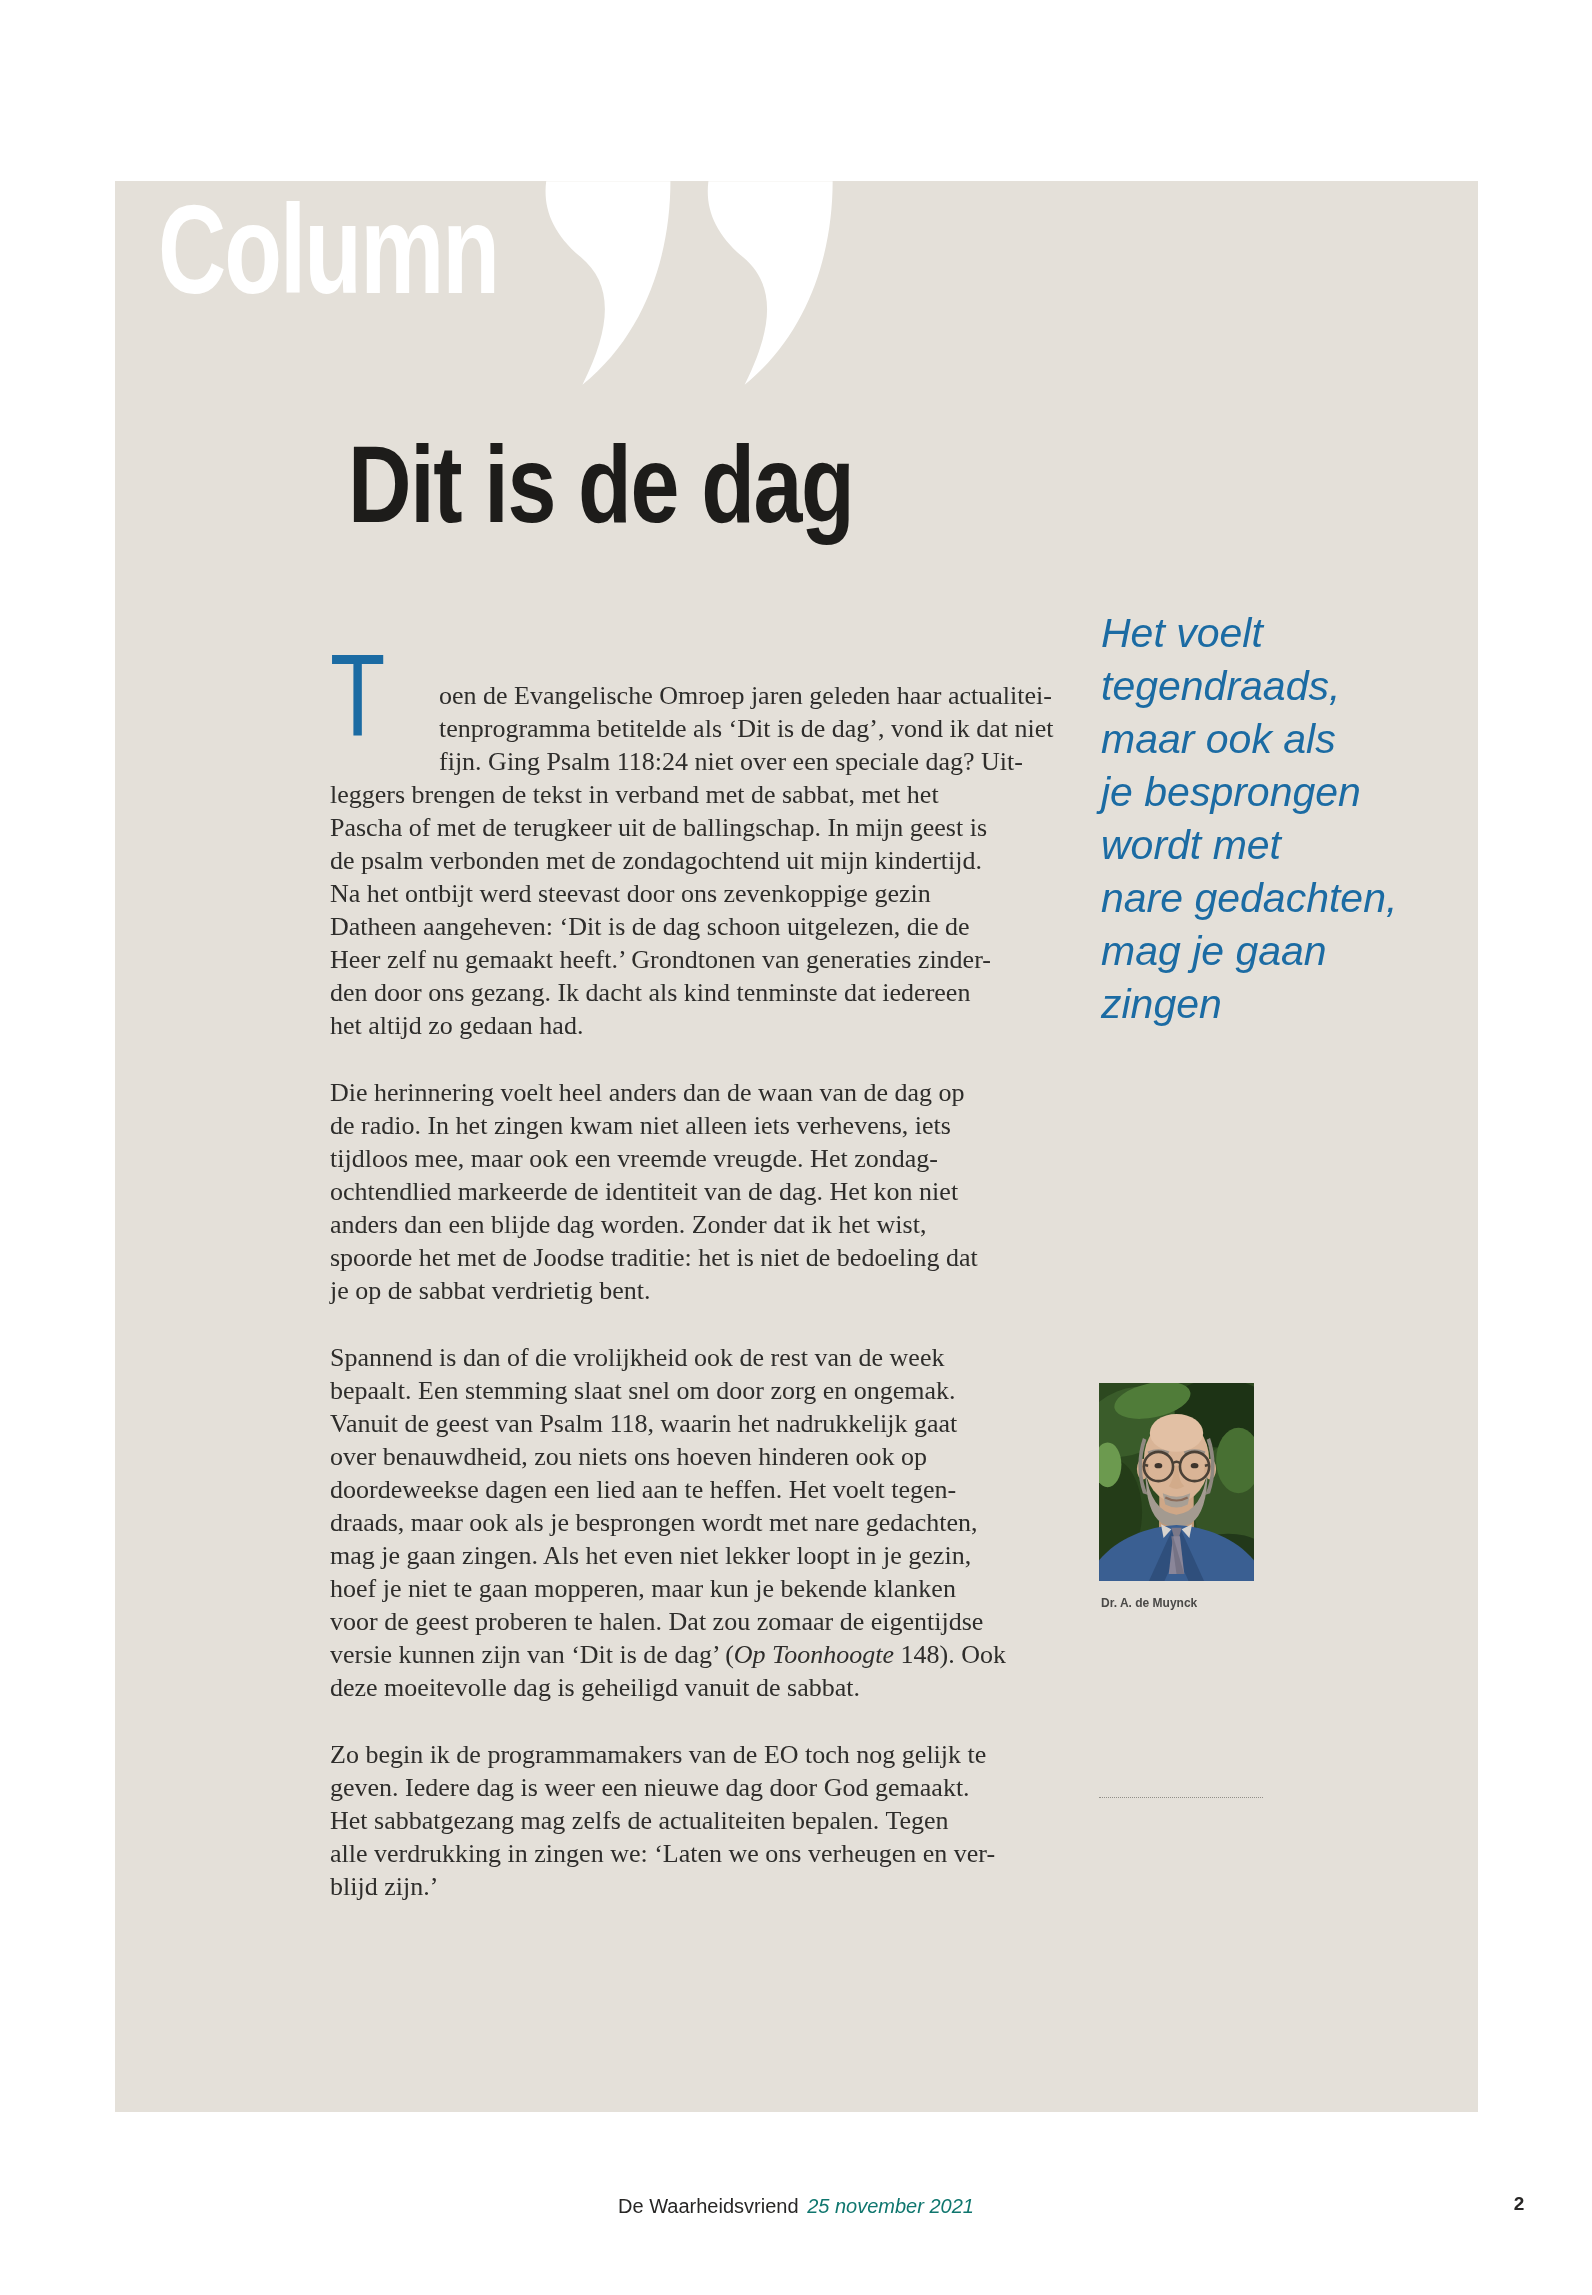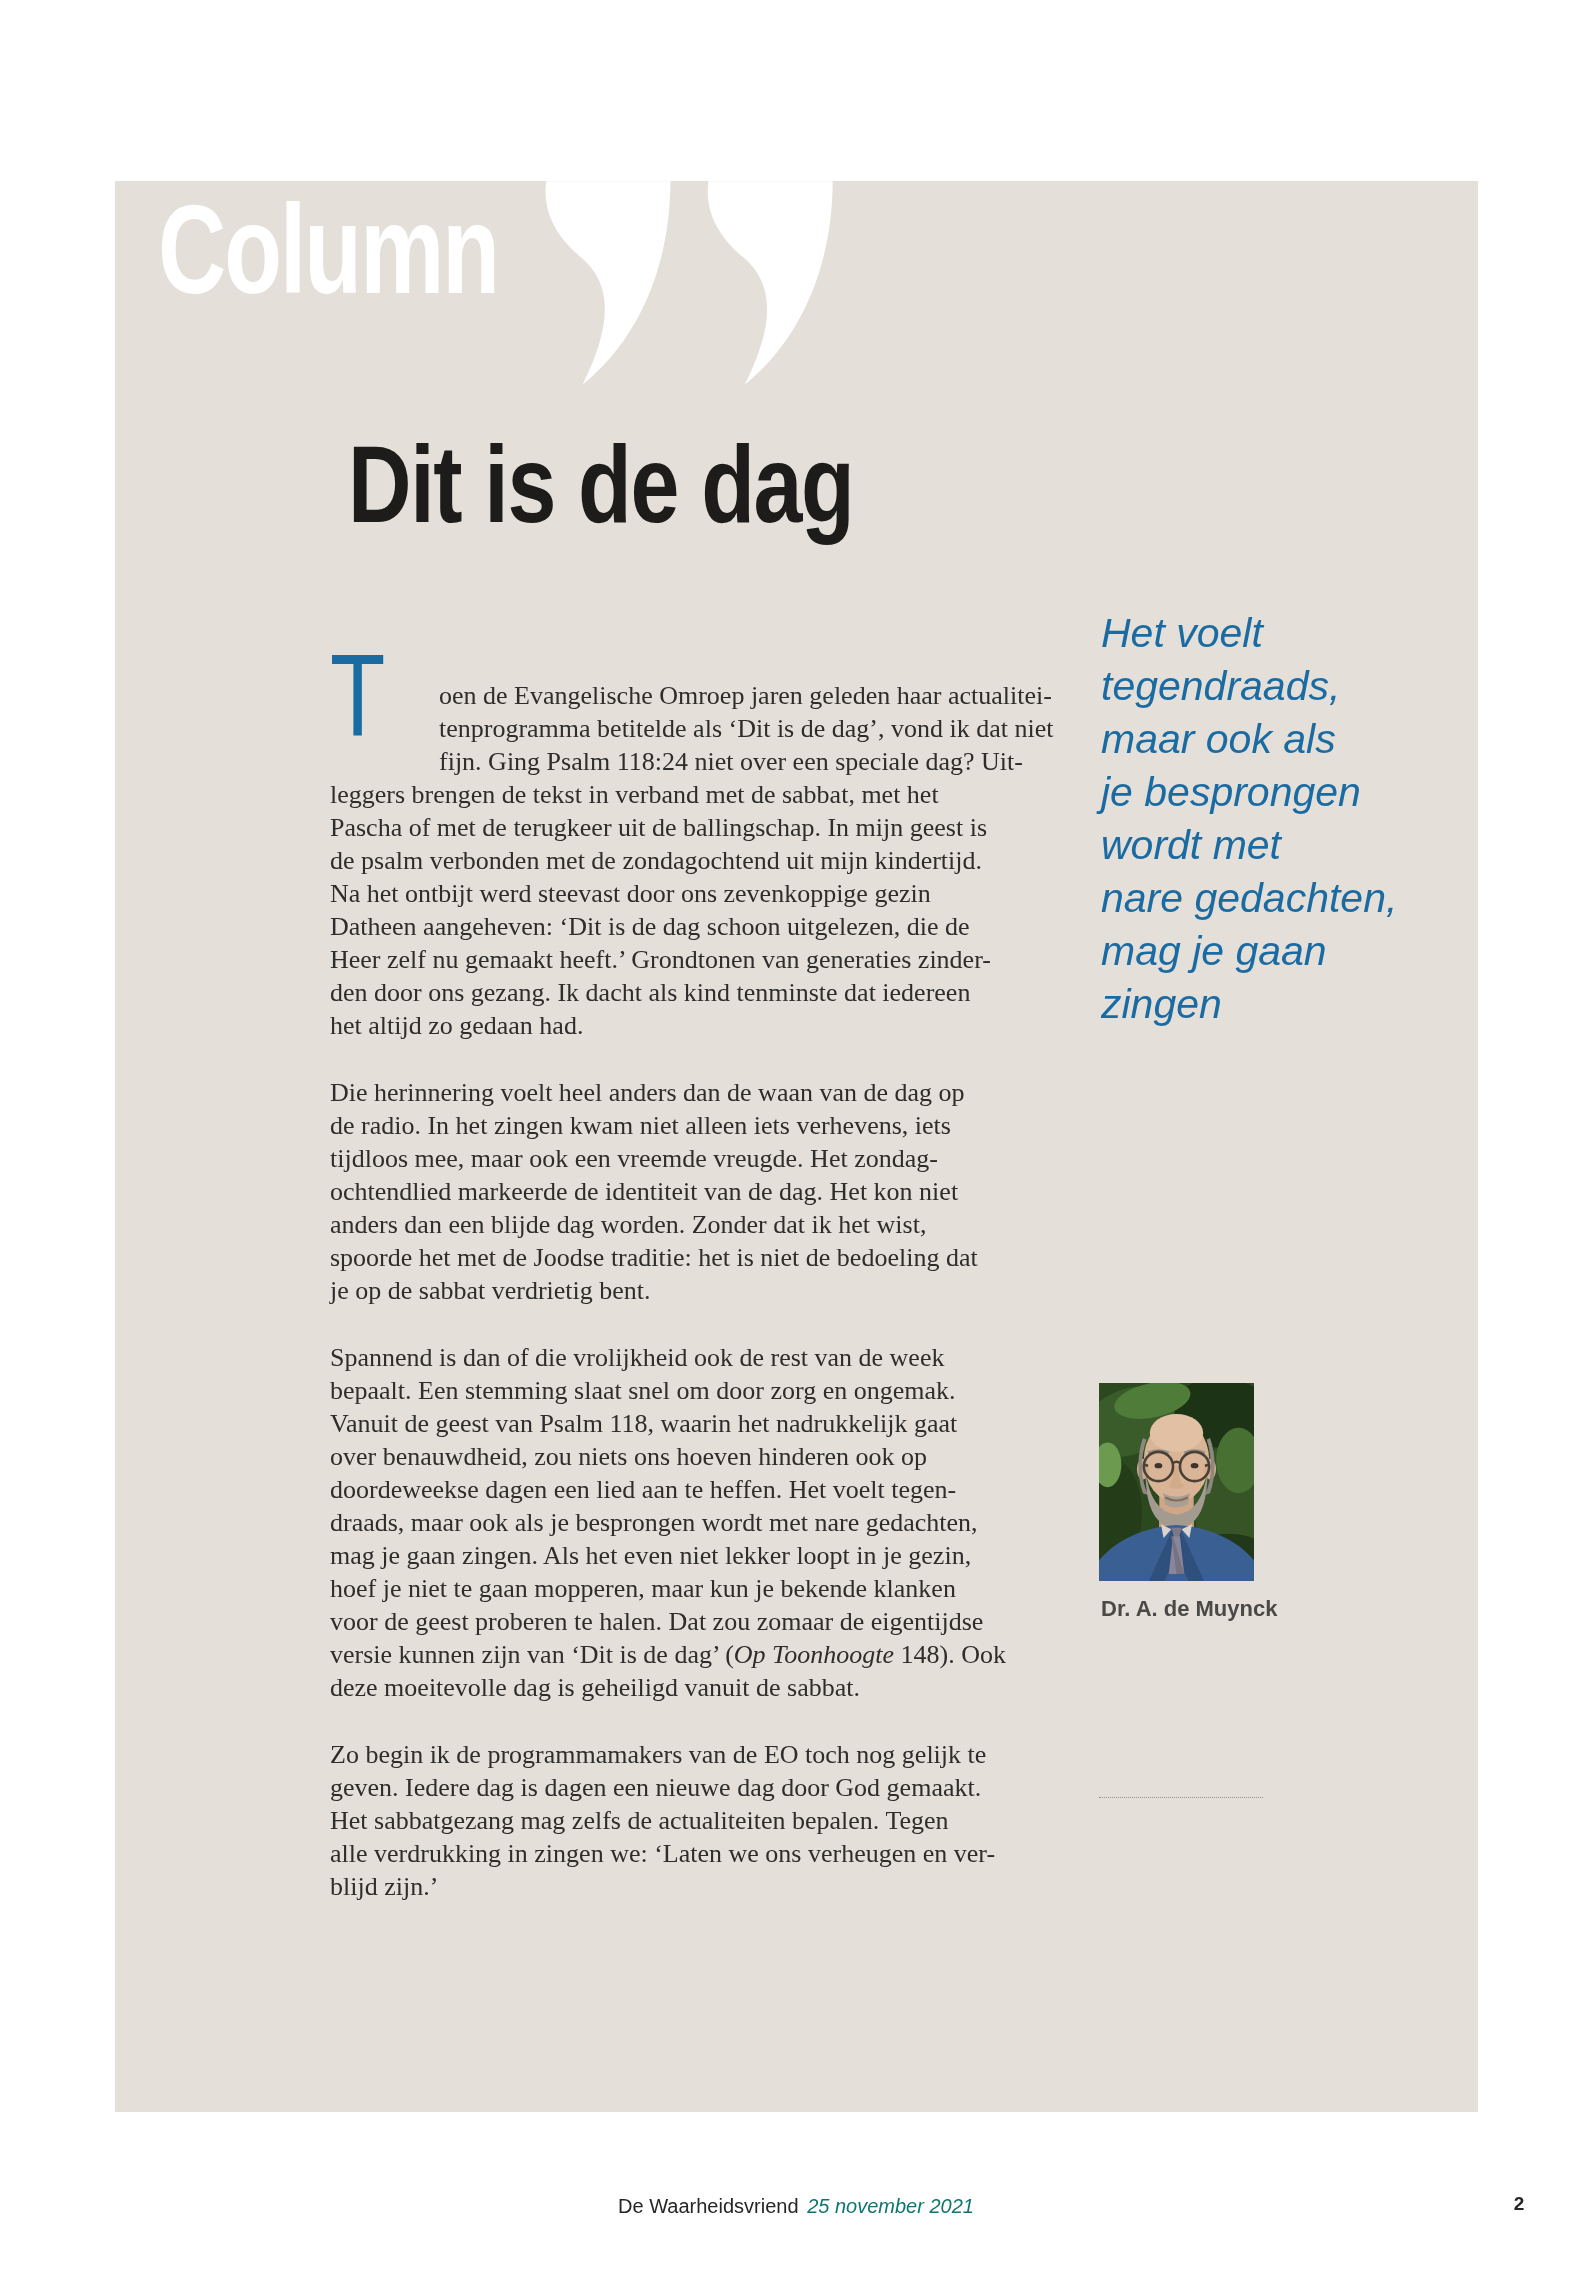--- a/index.html
+++ b/index.html
@@ -54,21 +54,21 @@
     position:absolute;left:1101px;top:607px;width:371px;
     font-size:41px;line-height:53px;font-style:italic;
     color:var(--accent);white-space:pre-line;
   }
   .portrait{
     position:absolute;left:1099px;top:1383px;width:155px;height:198px;margin:0;
     overflow:hidden;
   }
   .author-name{
     position:absolute;left:1101px;top:1596px;
-    font-size:22px;font-weight:bold;color:#4a4947;
+    font-size:12px;font-weight:bold;color:#4a4947;
   }
   .author-bio{
     position:absolute;left:1101px;top:1622px;width:190px;
     font-size:17px;line-height:23px;font-style:italic;
     color:var(--caption-gray);white-space:pre-line;
   }
   .dotted-rule{
     position:absolute;left:1099px;top:1797px;width:164px;height:0;
     border-top:1.7px dotted #928f89;
   }
@@ -127,21 +127,21 @@
 Vanuit de geest van Psalm 118, waarin het nadrukkelijk gaat
 over benauwdheid, zou niets ons hoeven hinderen ook op
 doordeweekse dagen een lied aan te heffen. Het voelt tegen-
 draads, maar ook als je besprongen wordt met nare gedachten,
 mag je gaan zingen. Als het even niet lekker loopt in je gezin,
 hoef je niet te gaan mopperen, maar kun je bekende klanken
 voor de geest proberen te halen. Dat zou zomaar de eigentijdse
 versie kunnen zijn van ‘Dit is de dag’ (</span><span class="it">Op Toonhoogte</span><span> 148). Ook
 deze moeitevolle dag is geheiligd vanuit de sabbat.</span></p>
       <p class="body-para"><span>Zo begin ik de programmamakers van de EO toch nog gelijk te
-geven. Iedere dag is dagen een nieuwe dag door God gemaakt.
+geven. Iedere dag is weer een nieuwe dag door God gemaakt.
 Het sabbatgezang mag zelfs de actualiteiten bepalen. Tegen
 alle verdrukking in zingen we: ‘Laten we ons verheugen en ver-
 blijd zijn.’</span></p>
     </div>
 
   <aside class="pullquote">Het voelt
 tegendraads,
 maar ook als
 je besprongen
 wordt met

